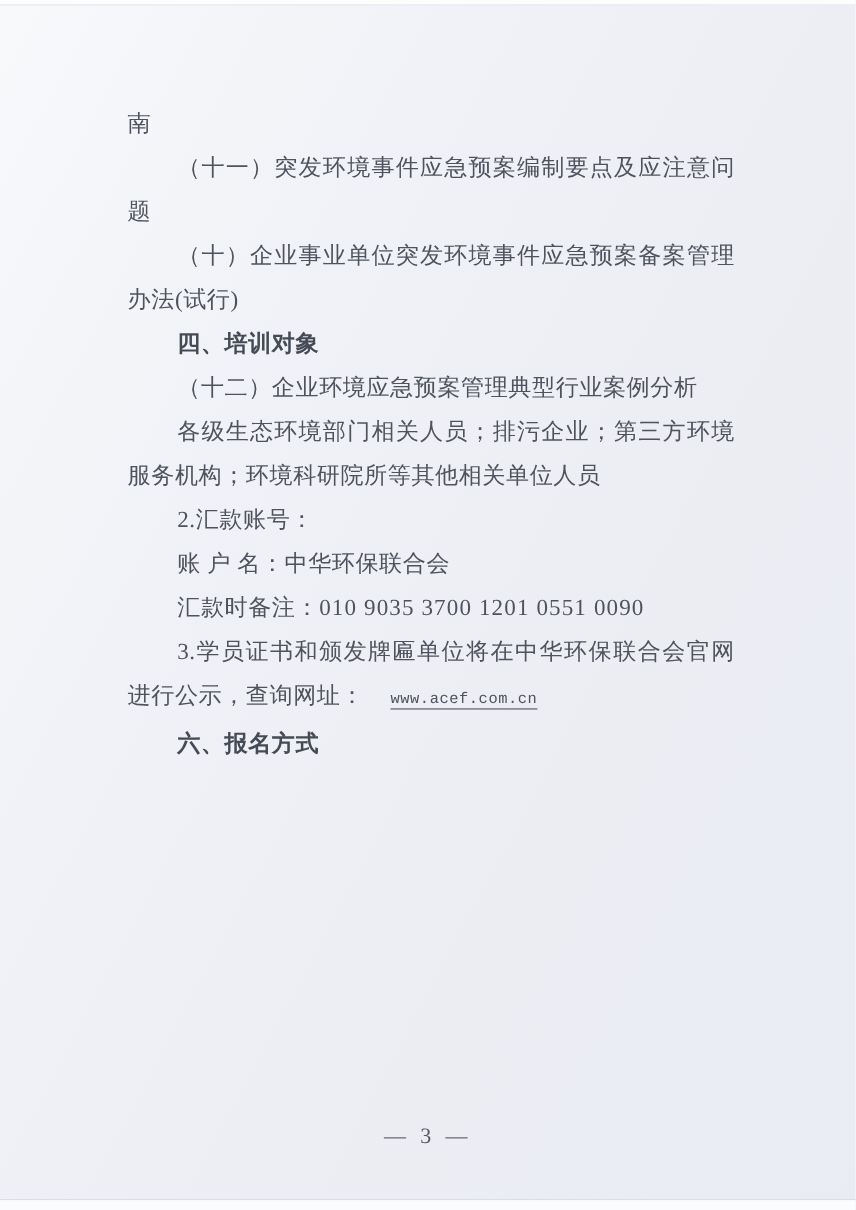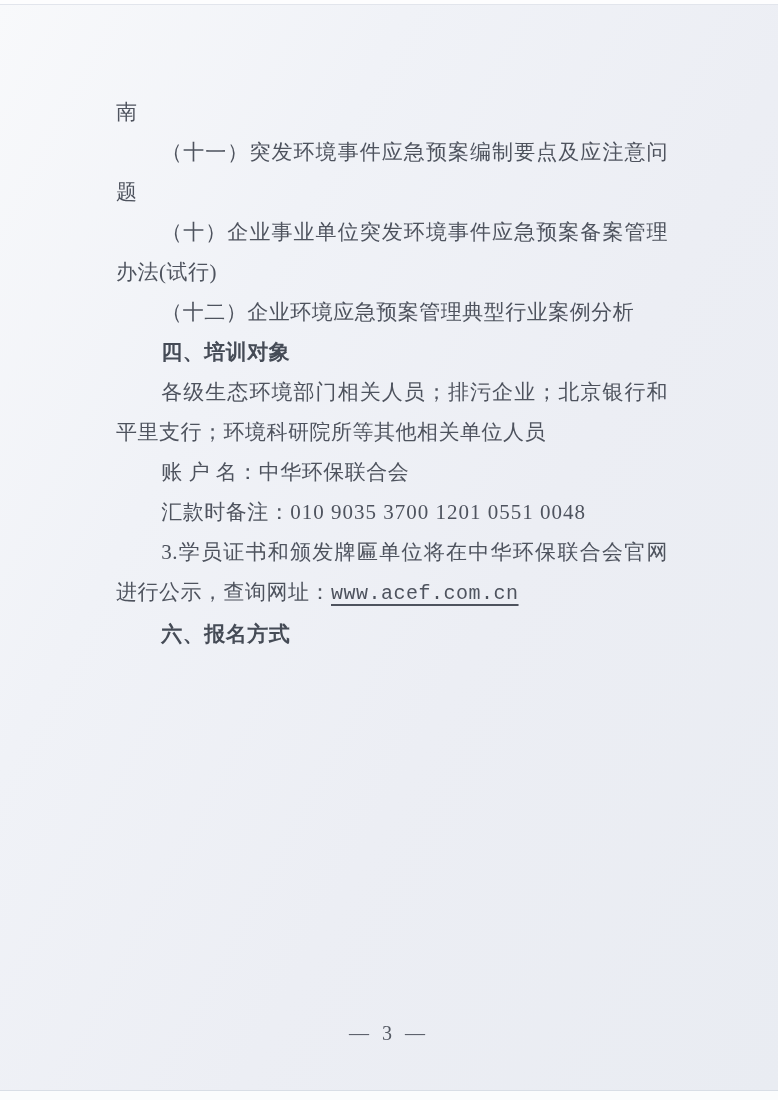--- a/index.html
+++ b/index.html
@@ -48,24 +48,25 @@
   }
   .heading {
     font-weight: bold;
     color: #454b56;
   }
   .num {
     letter-spacing: 1px;
   }
   .url {
     font-family: "Liberation Mono", "DejaVu Sans Mono", monospace;
-    font-size: 20px;
+    font-size: 14px;
     letter-spacing: 0.5px;
     text-decoration: underline;
     text-underline-offset: 5px;
+    margin-left: 24px;
   }
   .pagenum {
     position: absolute;
     top: 1016px;
     left: 0;
     width: 778px;
     text-align: center;
     font-size: 20px;
     line-height: 34px;
     color: #555a64;
@@ -79,33 +80,34 @@
   <div class="edge-top"></div>
 
   <div class="content">
 
     <p class="para">南</p>
 
     <p class="para indent">（十一）突发环境事件应急预案编制要点及应注意问题</p>
 
     <p class="para indent">（十）企业事业单位突发环境事件应急预案备案管理办法(试行)</p>
 
+    <p class="para indent heading">四、培训对象</p>
+
     <p class="para indent">（十二）企业环境应急预案管理典型行业案例分析</p>
 
-    <p class="para indent heading">四、培训对象</p>
-
-    <p class="para indent">各级生态环境部门相关人员；排污企业；北京银行和平里支行；环境科研院所等其他相关单位人员</p>
+    <p class="para indent">各级生态环境部门相关人员；排污企业；第三方环境服务机构；环境科研院所等其他相关单位人员</p>
 
 
 
+    <p class="para indent">2.汇款账号：</p>
 
     <p class="para indent">账 户 名：中华环保联合会</p>
 
 
-    <p class="para indent"><span>汇款时备注：</span><span class="num">010 9035 3700 1201 0551 0048</span></p>
+    <p class="para indent"><span>汇款时备注：</span><span class="num">010 9035 3700 1201 0551 0090</span></p>
 
     <p class="para indent"><span>3.学员证书和颁发牌匾单位将在中华环保联合会官网进行公示，查询网址：</span><span class="url">www.acef.com.cn</span></p>
 
     <p class="para indent heading">六、报名方式</p>
 
   </div>
 
   <div class="pagenum">— 3 —</div>
 
   <div class="edge-bottom"></div>

